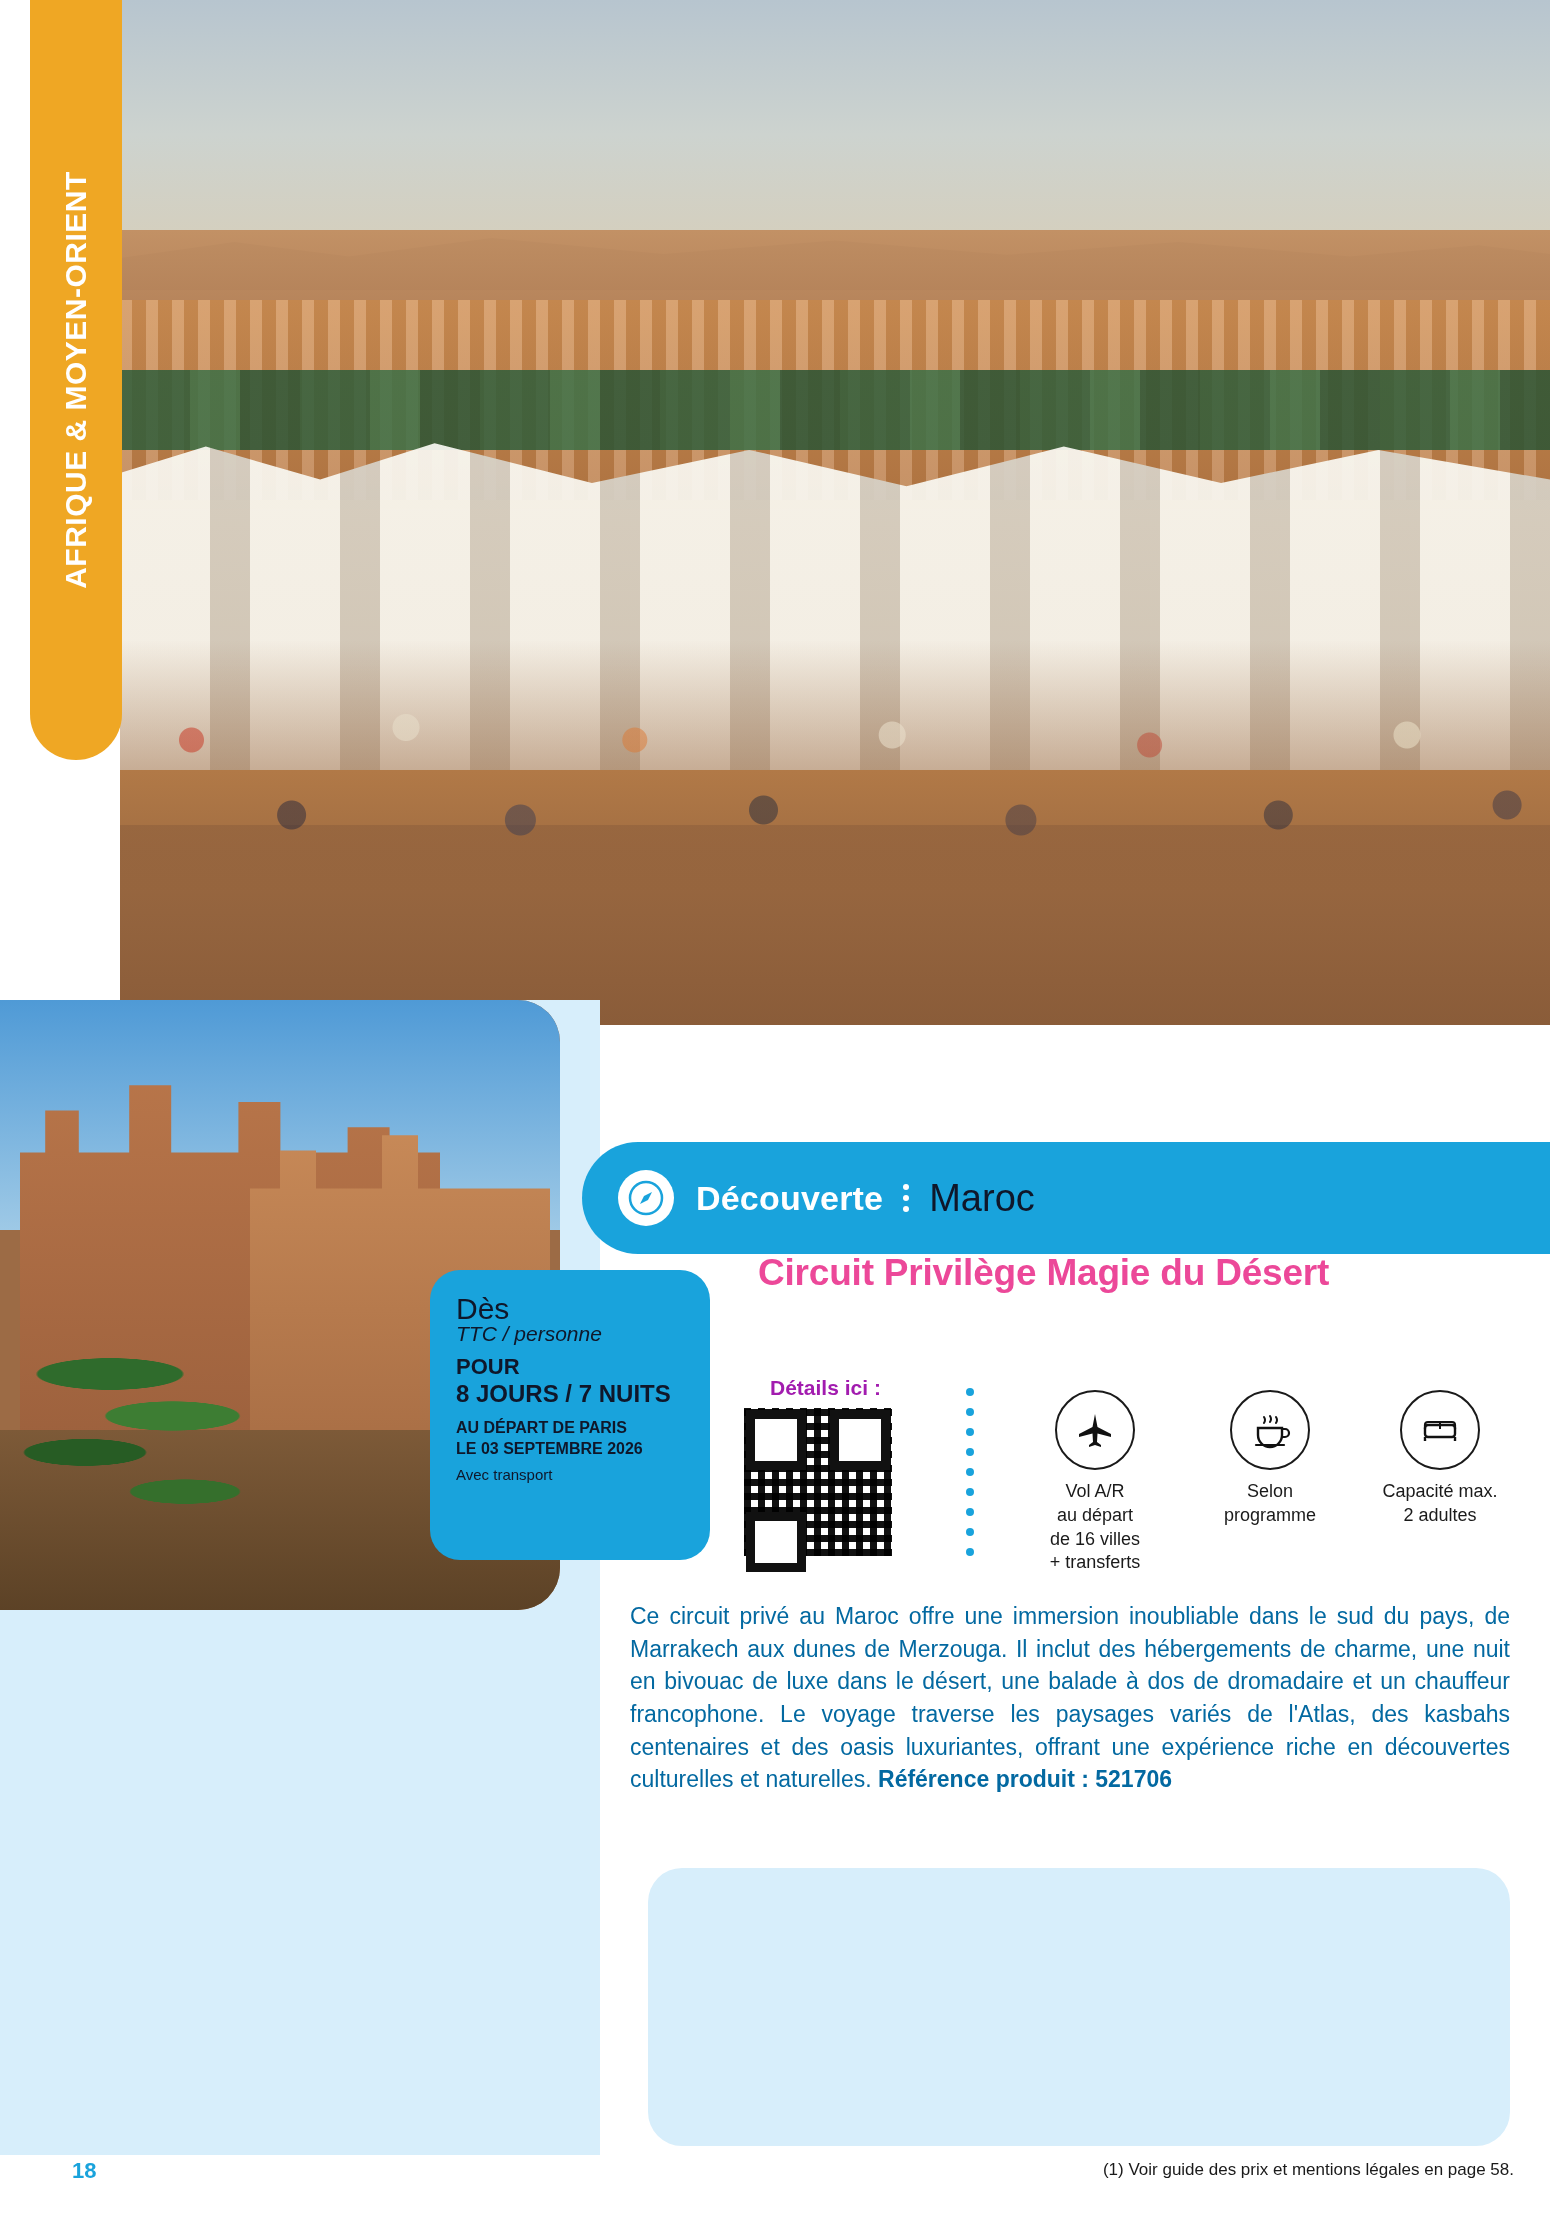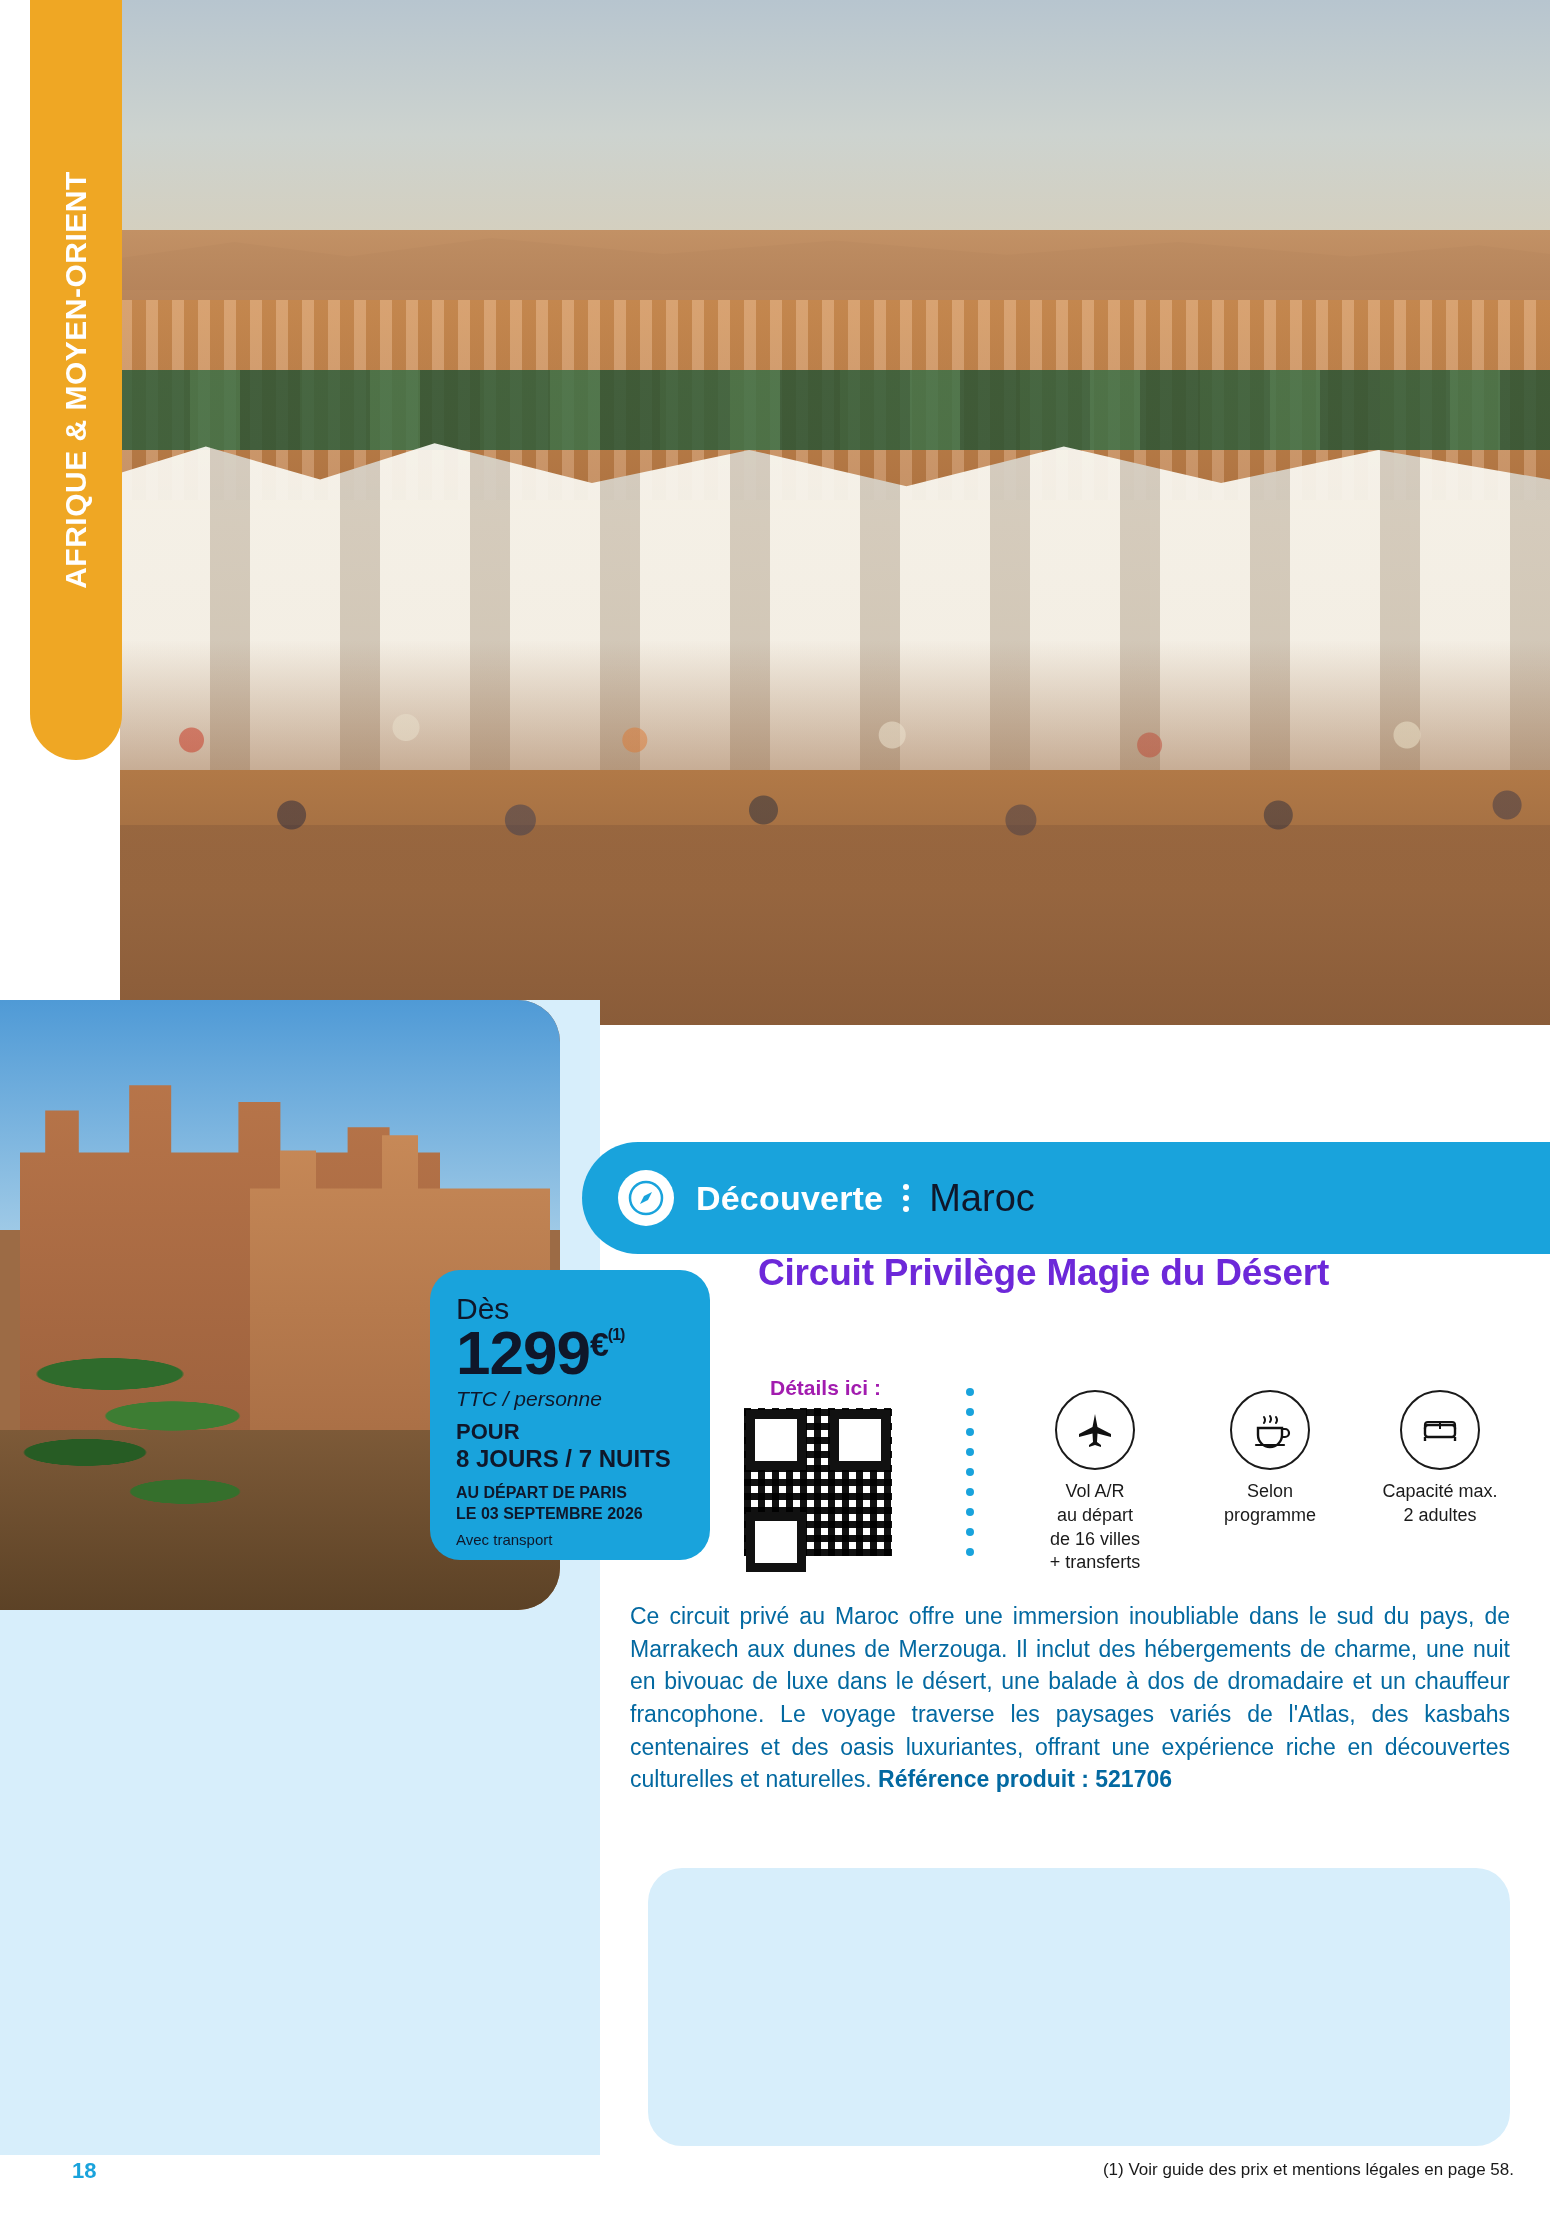--- a/index.html
+++ b/index.html
@@ -208,21 +208,21 @@
   .price-box .ttc { font-size: 21px; margin-top: 2px; font-style: italic; }
   .price-box .pour { font-size: 22px; font-weight: bold; margin-top: 8px; }
   .price-box .dur { font-size: 24px; font-weight: bold; }
   .price-box .dep { font-size: 16px; font-weight: bold; margin-top: 10px; line-height: 1.3; }
   .price-box .avec { font-size: 15px; margin-top: 6px; }
 
   
   .title-main {
     position: absolute;
     left: 758px; top: 1252px;
-    font-size: 37px; font-weight: bold; color: #6d28d9;
+    font-size: 37px; font-weight: bold; color: #ec4899;
     letter-spacing: -.2px;
   }
 
   .details-label {
     position: absolute; left: 770px; top: 1376px;
     font-size: 21px; font-weight: bold; color: #a21caf;
   }
   .qr {
     position: absolute; left: 744px; top: 1408px;
     width: 148px; height: 148px;
@@ -404,23 +404,20 @@
   <div class="dotsep">
       <i></i>
       <i></i>
       <i></i>
     </div>
   <div class="disc-dest">Maroc</div>
 </div>
 
 <div class="price-box">
   <div class="des">Dès</div>
-  <div class="amount">
-    <span>1299</span><span class="cur">€</span><span class="sup">(1)</span>
-  </div>
   <div class="ttc">TTC / personne</div>
   <div class="pour">POUR</div>
   <div class="dur">8 JOURS / 7 NUITS</div>
   <div class="dep">
     <div>AU DÉPART DE PARIS</div>
     <div>LE 03 SEPTEMBRE 2026</div>
   </div>
   <div class="avec">Avec transport</div>
 </div>
 

